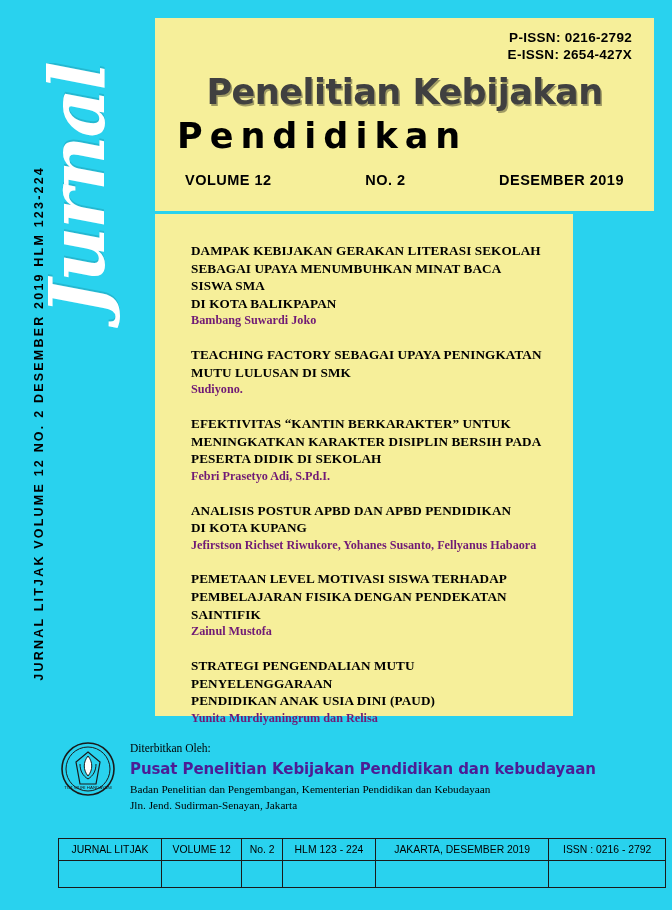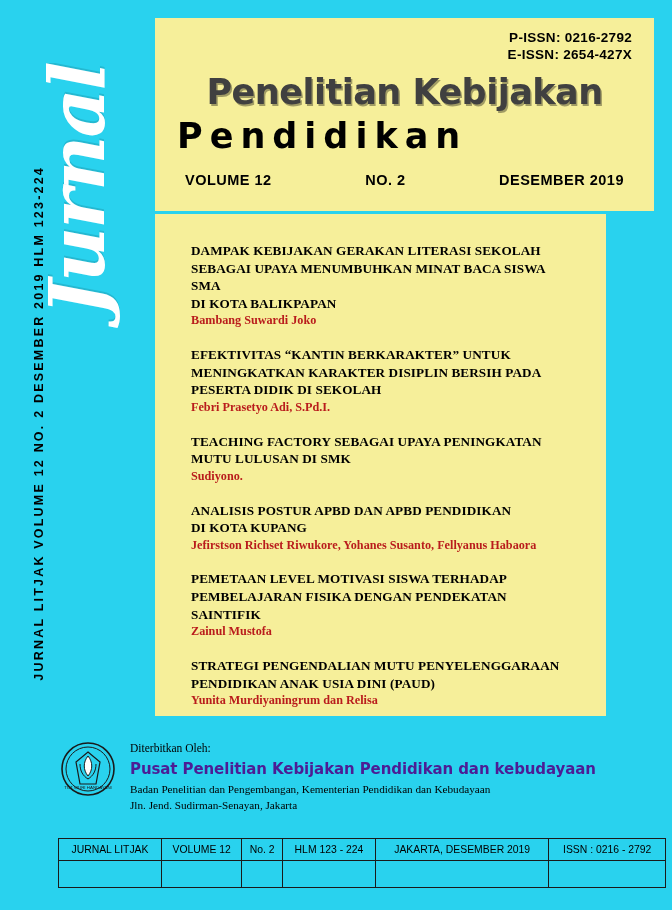--- a/index.html
+++ b/index.html
@@ -112,42 +112,42 @@
     font-size: 14.5px;
     color: #000;
     letter-spacing: 0.5px;
   }
 
   
   .contents-panel {
     position: absolute;
     left: 155px;
     top: 214px;
-    width: 451px;
+    width: 418px;
     height: 502px;
     background: #f6ef9a;
     box-sizing: border-box;
     padding: 28px 30px 0 36px;
   }
   .toc-item {
     margin-bottom: 17px;
   }
   .toc-title {
     font-family: "Liberation Serif", serif;
     font-weight: bold;
     font-size: 13.2px;
     color: #000;
     line-height: 1.33;
     letter-spacing: 0.1px;
   }
   .toc-author {
     font-family: "Liberation Serif", serif;
     font-weight: bold;
     font-size: 12.2px;
-    color: #b91c1c;
+    color: #701a75;
     margin-top: 1px;
     line-height: 1.3;
   }
 
   
   .publisher {
     position: absolute;
     left: 60px;
     top: 740px;
     width: 600px;
@@ -236,30 +236,30 @@
   <div class="contents-panel">
 
     <div class="toc-item">
       <div class="toc-title">DAMPAK KEBIJAKAN GERAKAN LITERASI SEKOLAH</div>
       <div class="toc-title">SEBAGAI UPAYA MENUMBUHKAN MINAT BACA SISWA SMA</div>
       <div class="toc-title">DI KOTA BALIKPAPAN</div>
       <div class="toc-author">Bambang Suwardi Joko</div>
     </div>
 
     <div class="toc-item">
+      <div class="toc-title ital">TEACHING FACTORY SEBAGAI UPAYA PENINGKATAN</div>
+      <div class="toc-title">MUTU LULUSAN DI SMK</div>
+      <div class="toc-author">Sudiyono.</div>
+    </div>
+
+    <div class="toc-item">
       <div class="toc-title">EFEKTIVITAS “KANTIN BERKARAKTER” UNTUK</div>
       <div class="toc-title">MENINGKATKAN KARAKTER DISIPLIN BERSIH PADA</div>
       <div class="toc-title">PESERTA DIDIK DI SEKOLAH</div>
       <div class="toc-author">Febri Prasetyo Adi, S.Pd.I.</div>
-    </div>
-
-    <div class="toc-item">
-      <div class="toc-title ital">TEACHING FACTORY SEBAGAI UPAYA PENINGKATAN</div>
-      <div class="toc-title">MUTU LULUSAN DI SMK</div>
-      <div class="toc-author">Sudiyono.</div>
     </div>
 
     <div class="toc-item">
       <div class="toc-title">ANALISIS POSTUR APBD DAN APBD PENDIDIKAN</div>
       <div class="toc-title">DI KOTA KUPANG</div>
       <div class="toc-author">Jefirstson Richset Riwukore, Yohanes Susanto, Fellyanus Habaora</div>
     </div>
 
     <div class="toc-item">
       <div class="toc-title">PEMETAAN LEVEL MOTIVASI SISWA TERHADAP</div>

